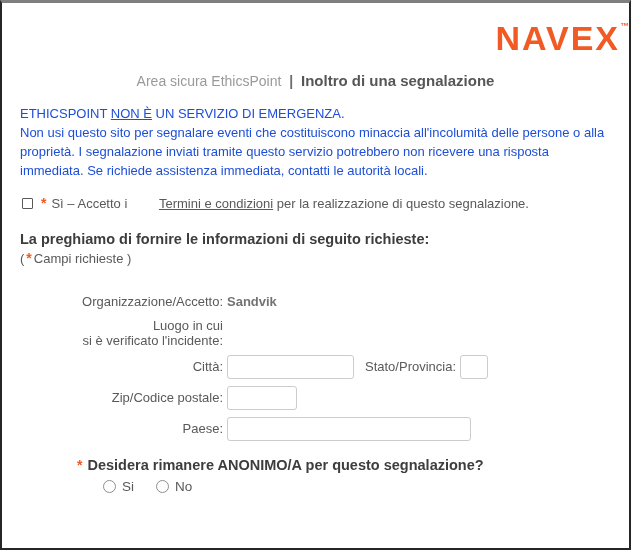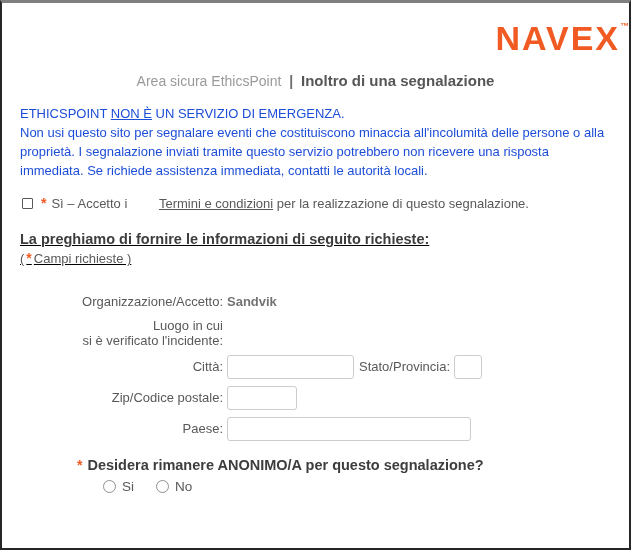--- a/index.html
+++ b/index.html
@@ -34,21 +34,21 @@
   .terms-row { margin-top: 15px; font-size: 13px; color: #595959; display: flex; align-items: center; padding-left: 2px; }
   .checkbox {
     display: inline-block; width: 11px; height: 11px;
     border: 1px solid #595959; background: #fff; border-radius: 1px;
     margin-right: 8px; flex: 0 0 auto; cursor: pointer;
   }
   .req { color: #f15a22; font-weight: bold; margin-right: 5px; font-size: 14px; }
   .terms-link { text-decoration: underline; color: #595959; cursor: pointer; margin-left: 28px; }
 
   
-  .instructions { margin-top: 20px; text-decoration: underline; }
+  .instructions { margin-top: 20px; }
   .instructions h2 { font-size: 14.5px; color: #3d3d3d; font-weight: bold; }
   .req-note { font-size: 13px; color: #595959; margin-top: 3px; }
   .req-note .req { margin: 0 2px; }
 
   
   .form { margin-top: 24px; font-size: 13px; color: #595959; }
   .form-row { display: flex; align-items: flex-start; margin-bottom: 7px; }
   .lbl { width: 207px; text-align: right; padding-right: 4px; flex: 0 0 auto; padding-top: 4px; }
   .lbl.vtop { padding-top: 2px; }
   .static-val { font-weight: bold; color: #737373; padding-top: 4px; }
@@ -61,21 +61,21 @@
   .ta-wrap { position: relative; width: 267px; }
   textarea.txt {
     width: 267px; height: 58px; resize: none;
     border: 1px solid #ccc; border-radius: 3px;
     font-family: "Liberation Sans", sans-serif; font-size: 13px; color: #333;
     padding: 3px 5px; outline: none; display: block;
   }
   .resize-grip { position: absolute; right: 2px; bottom: 2px; width: 9px; height: 9px; cursor: nwse-resize; }
   .caption { width: 267px; text-align: center; margin-top: 1px; margin-bottom: 5px; }
   .inline-pair { display: flex; align-items: flex-start; }
-  .inline-lbl { padding-top: 4px; margin-left: 5px; margin-right: 4px; }
+  .inline-lbl { padding-top: 4px; margin-left: 11px; margin-right: 4px; }
 
   
   .anon { margin-top: 16px; padding-left: 57px; }
   .anon .q-line { display: flex; align-items: baseline; }
   .anon h3 { font-size: 14.5px; color: #3d3d3d; font-weight: bold; display: inline; }
   .radio-row { margin-top: 6px; padding-left: 26px; display: flex; align-items: center; font-size: 13.5px; color: #595959; }
   .radio {
     display: inline-block; width: 13px; height: 13px; border-radius: 50%;
     border: 1px solid #8f8f8f; background: #fff; margin-right: 6px; cursor: pointer; flex: 0 0 auto;
   }

